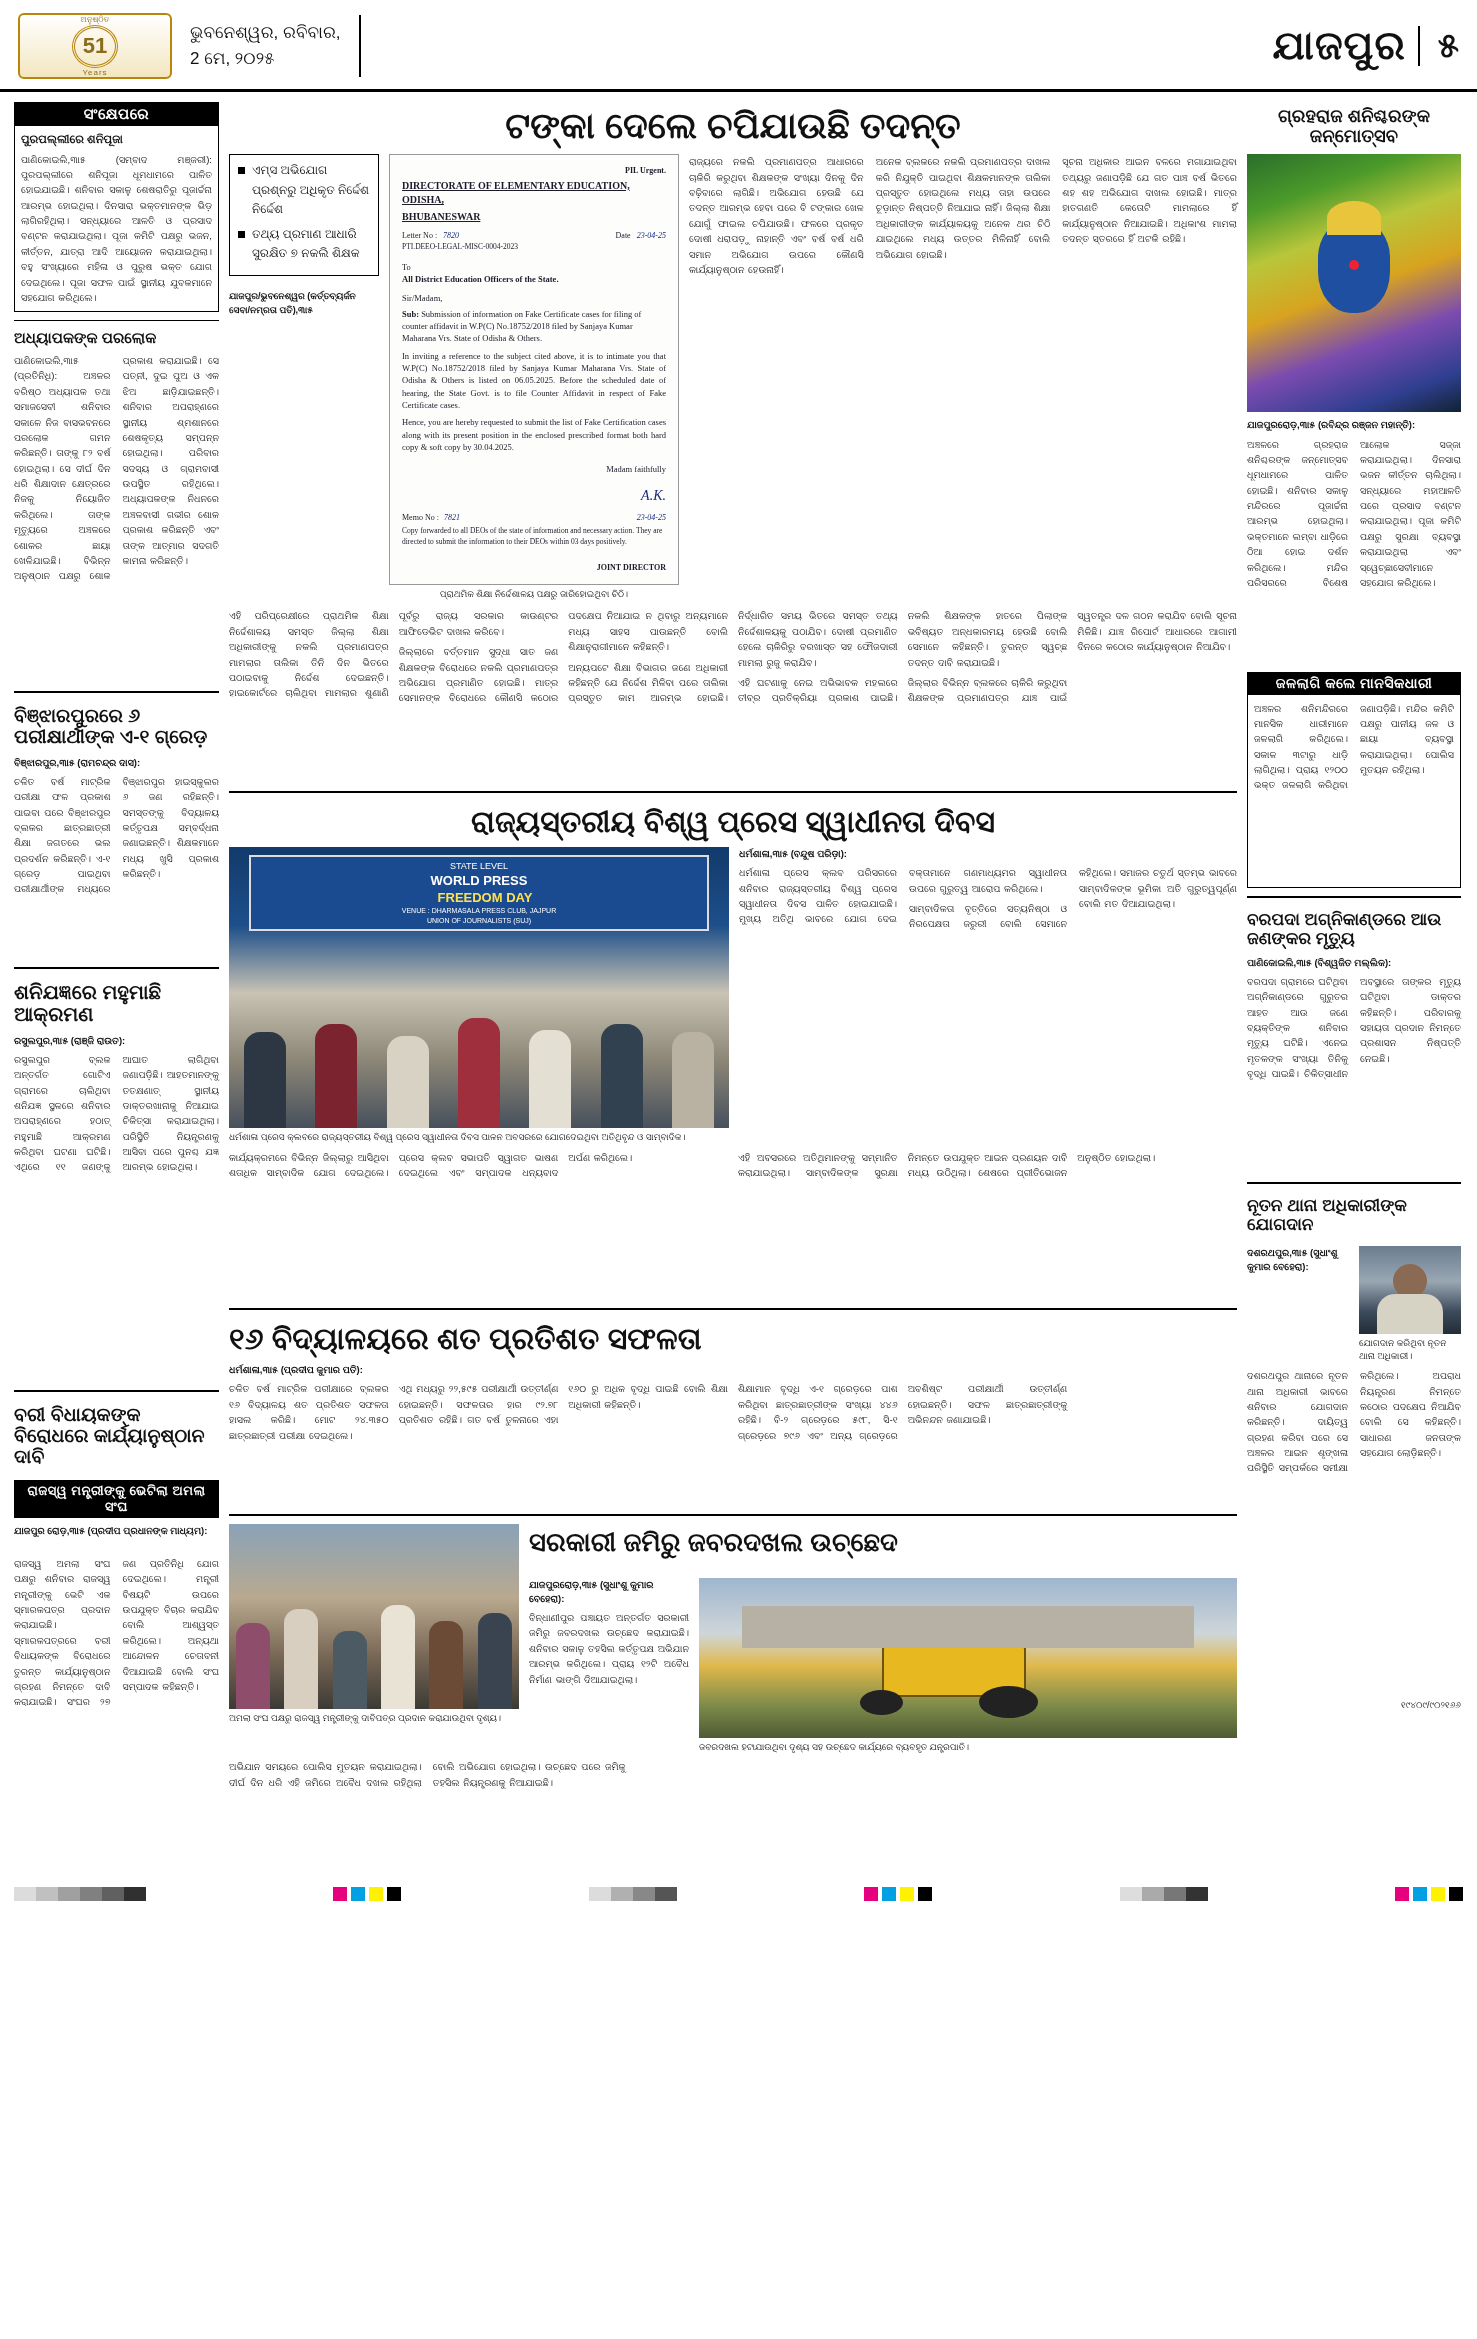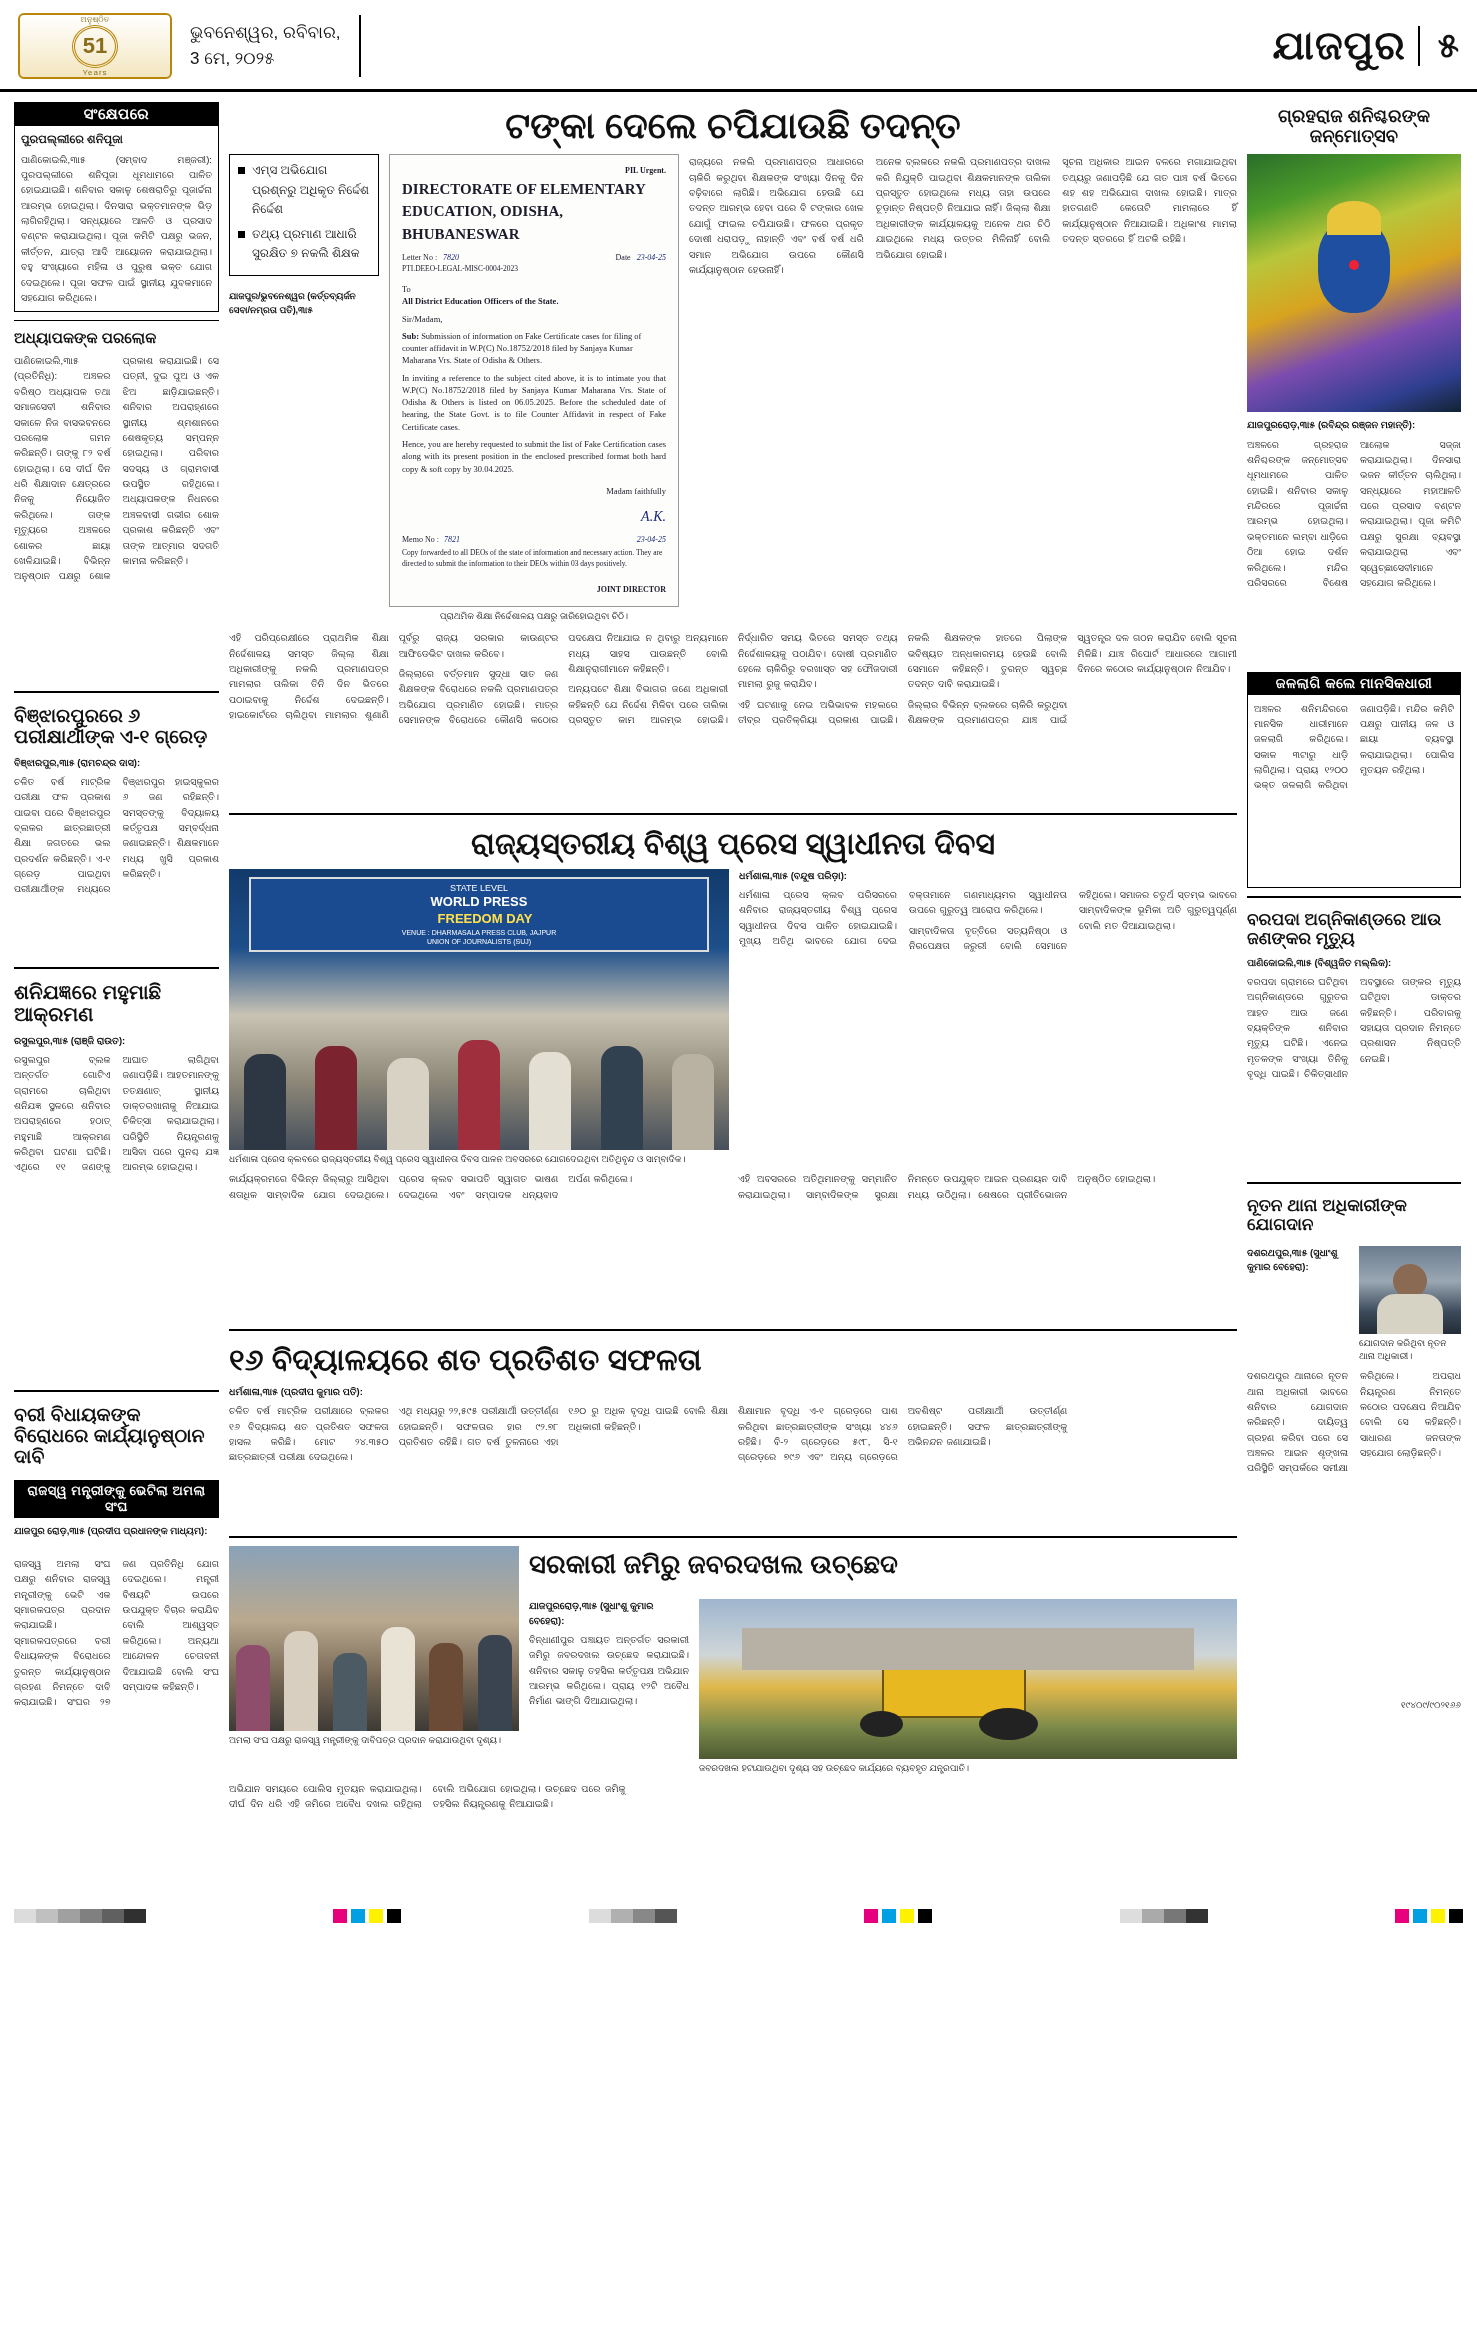--- a/index.html
+++ b/index.html
@@ -46,21 +46,21 @@
   .cap{font-size:9px;line-height:1.4;padding-top:3px;}
 
   .multi2{column-count:2;column-gap:12px;}
   .multi3{column-count:3;column-gap:12px;}
   .multi5{column-count:5;column-gap:11px;}
   .multi6{column-count:6;column-gap:10px;}
 
   
   .letter{background:#fdfdfb;border:1px solid #999;padding:10px 12px;box-sizing:border-box;font-family:"Liberation Serif",serif;font-size:8.5px;line-height:1.45;color:#1b1b2b;position:relative;}
   .letter .pil{text-align:right;font-weight:bold;font-size:8px;}
-  .letter .ttl{font-weight:bold;font-size:15px;margin-top:2px;}
+  .letter .ttl{font-weight:bold;font-size:10px;margin-top:2px;text-decoration:underline;}
   .letter .rowline{display:flex;justify-content:space-between;margin-top:6px;font-size:8px;}
   .letter .to{margin-top:8px;}
   .letter .bold{font-weight:bold;}
   .letter .sign{margin-top:10px;text-align:right;}
   .scribble{font-family:"Liberation Serif",serif;color:#1b2a7a;font-style:italic;}
 
   
   .ph-deity{background:linear-gradient(160deg,#2a6e2a 0%,#4c9a2a 18%,#b8c63a 34%,#d8a31f 52%,#7b4bb0 70%,#2f3f8f 88%,#123 100%);}
   .ph-stage{background:linear-gradient(180deg,#123a6b 0%,#1d4f8a 28%,#c9c3b4 52%,#8c8677 76%,#47505c 100%);}
   .ph-crowd{background:linear-gradient(180deg,#8aa2b8 0%,#b9a98f 40%,#7a6a57 70%,#3c3a35 100%);}
@@ -82,21 +82,21 @@
 <div class="page">
 
   <div class="masthead">
     <div class="logo">
       <div class="top">ଅନୁଷ୍ଠିତ</div>
       <div class="ring">51</div>
       <div class="tiny">Years</div>
     </div>
     <div class="mh-place">
       <div>ଭୁବନେଶ୍ୱର, ରବିବାର,</div>
-      <div>3 ମେ, ୨୦୨୫</div>
+      <div>2 ମେ, ୨୦୨୫</div>
     </div>
     <div class="mh-spacer"></div>
     <div class="mh-title">ଯାଜପୁର</div>
     <div class="mh-page">୫</div>
   </div>
 
   <div class="cols">
 
     <div class="col c1">
 

